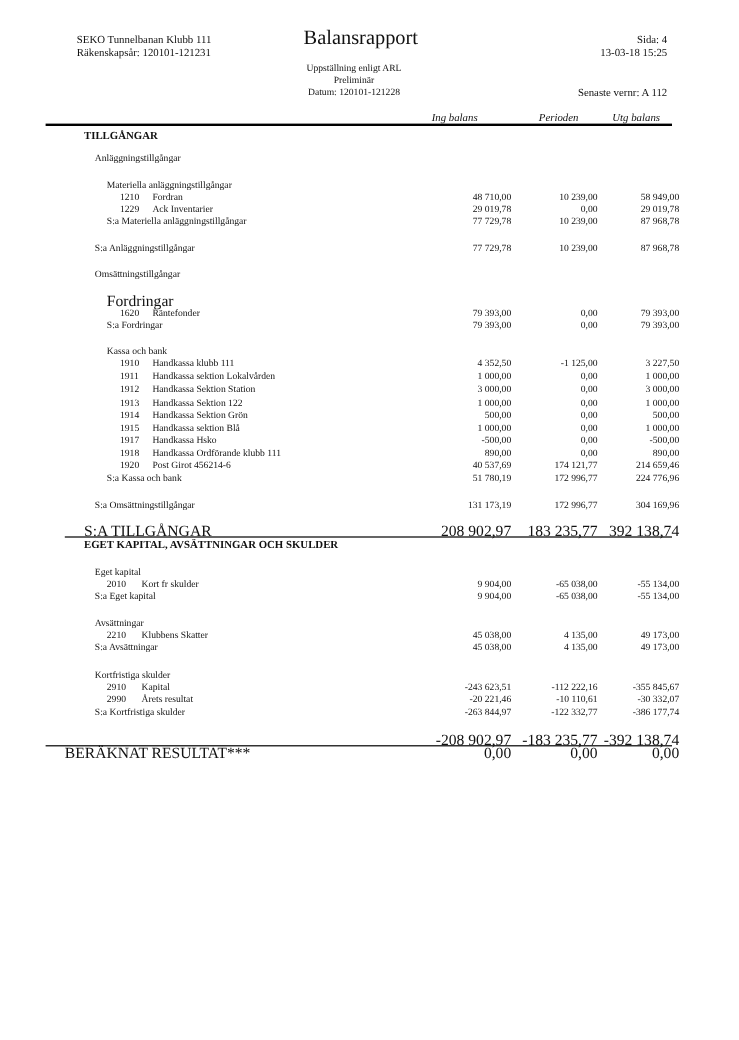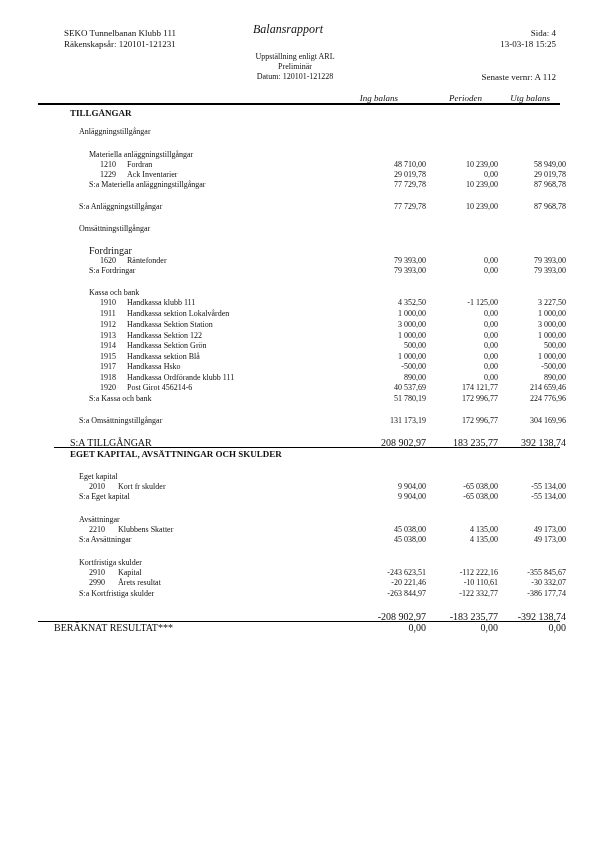--- a/index.html
+++ b/index.html
@@ -1,32 +1,32 @@
 <!DOCTYPE html>
 <html><head>
 <meta charset="utf-8">
 <style>
   html, body { margin:0; padding:0; background:#ffffff; }
   body { width:616px; height:867px; position:relative; overflow:hidden;
          font-family:"Liberation Serif", "DejaVu Serif", serif; color:#111; }
   .abs { position:absolute; white-space:nowrap; }
   .hdr-small { font-size:9px;margin-left:19px; }
-  .title { font-size:12px;font-style:italic; }
+  .title { font-size:17px; }
   .sub { font-size:8px; text-align:center; }
   .colhead { font-size:9px; font-style:italic; text-align:right; width:70px; }
   .rule-thick { position:absolute; left:38px; width:522px; height:2px; background:#000; }
   .rule-thin { position:absolute; height:1px; background:#000; }
   .row { position:absolute; left:16px; width:616px; height:10px; font-size:8px; line-height:10px; }
   .row .lbl { position:absolute; white-space:nowrap; }
   .row .acct { position:absolute; white-space:nowrap; }
   .row .name { position:absolute; white-space:nowrap; }
   .row .v { position:absolute; text-align:right; width:70px; white-space:nowrap; }
   .v1 { left:340px; } .v2 { left:412px; } .v3 { left:480px; }
   .sec { font-weight:bold; font-size:9px; }
-  .big { font-size:10px; }
+  .big { font-size:13px; }
 </style>
 </head>
 <body>
 
 <div class="abs hdr-small" style="left:45px;top:28px;">SEKO Tunnelbanan Klubb 111</div>
 <div class="abs hdr-small" style="left:45px;top:39px;">Räkenskapsår: 120101-121231</div>
 <div class="abs title" style="left:253px;top:22px;">Balansrapport</div>
 <div class="abs sub" style="left:240px;top:52px;width:110px;">Uppställning enligt ARL</div>
 <div class="abs sub" style="left:240px;top:62px;width:110px;">Preliminär</div>
 <div class="abs sub" style="left:240px;top:72px;width:110px;">Datum: 120101-121228</div>

